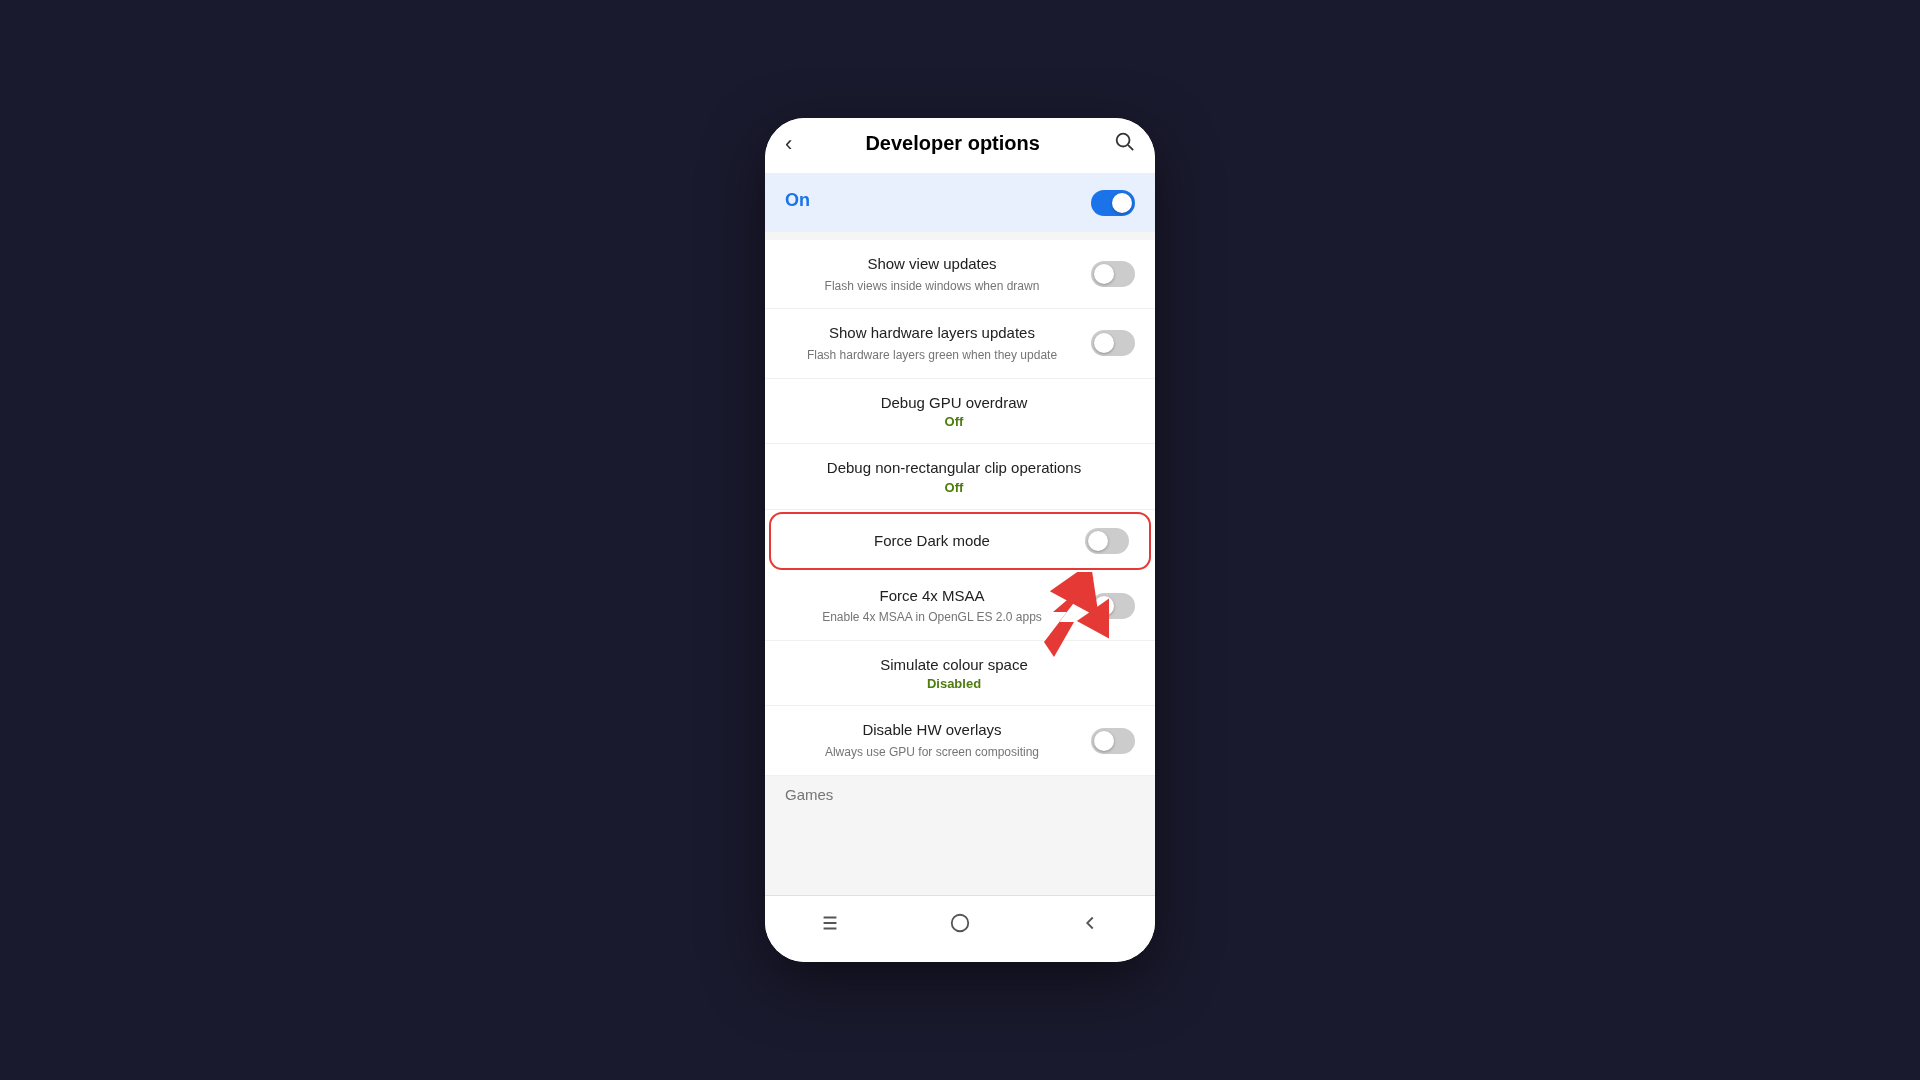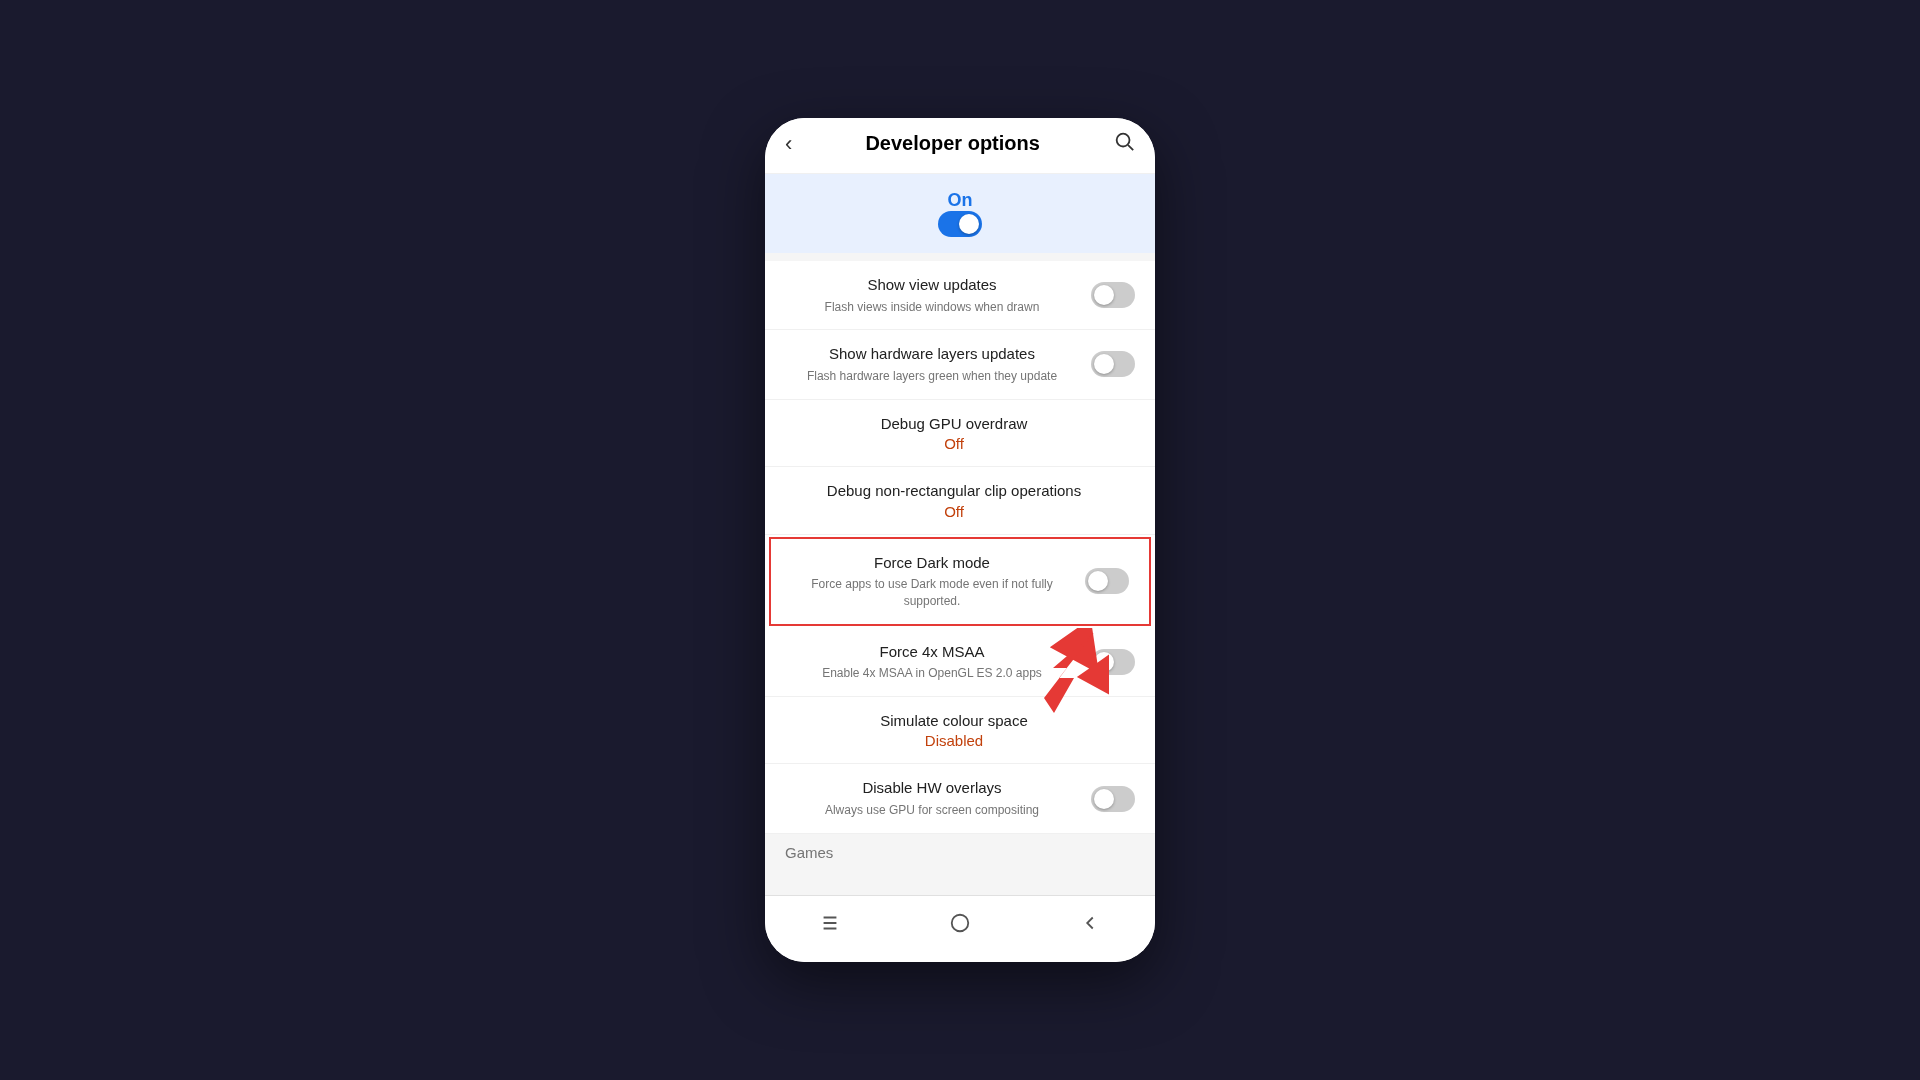--- a/index.html
+++ b/index.html
@@ -84,24 +84,23 @@
     .content {
       flex: 1;
       overflow-y: auto;
       background: #f5f5f5;
     }
 
     .on-row {
       background: #e8f0fe;
       padding: 16px 20px;
       display: flex;
-      align-items: center;
+      align-items: flex-start;
       justify-content: space-between;
       margin-bottom: 8px;
-      flex-direction: column;
     }
 
     .on-label {
       font-size: 18px;
       font-weight: 600;
       color: #1a73e8;
     }
 
     .toggle {
       width: 44px;
@@ -150,21 +149,21 @@
       align-items: center;
       justify-content: space-between;
       border-bottom: 1px solid #f0f0f0;
       position: relative;
       text-align: center;
     }
 
     .setting-item.highlighted {
       border: 2.5px solid #e53935;
       margin: 2px 4px;
-      border-radius: 0;
+      border-radius: 13px;
     }
 
     .setting-text {
       flex: 1;
       padding-right: 12px;
     }
 
     .setting-title {
       font-size: 15px;
       font-weight: 500;
@@ -173,23 +172,24 @@
     }
 
     .setting-desc {
       font-size: 12px;
       color: #757575;
       margin-top: 4px;
       line-height: 1.4;
     }
 
     .setting-value {
-      font-size: 15px;
-      color: #c2410c;
+      font-size: 13px;
+      color: #4d7c0f;
       margin-top: 2px;
+      font-weight: bold;
     }
 
     .section-header {
       background: #f5f5f5;
       padding: 10px 20px;
       font-size: 15px;
       color: #757575;
       font-weight: 500;
     }
 
@@ -265,21 +265,20 @@
       <div class="setting-item">
         <div class="setting-text">
           <div class="setting-title">Debug non-rectangular clip operations</div>
           <div class="setting-value">Off</div>
         </div>
       </div>
 
       <div class="setting-item highlighted">
         <div class="setting-text">
           <div class="setting-title">Force Dark mode</div>
-          <div class="setting-desc">Force apps to use Dark mode even if not fully supported.</div>
         </div>
         <div class="toggle off"></div>
       </div>
 
       <div class="setting-item force4x-wrapper" style="position: relative; overflow: visible;">
         <div class="setting-text">
           <div class="setting-title">Force 4x MSAA</div>
           <div class="setting-desc">Enable 4x MSAA in OpenGL ES 2.0 apps</div>
         </div>
 

